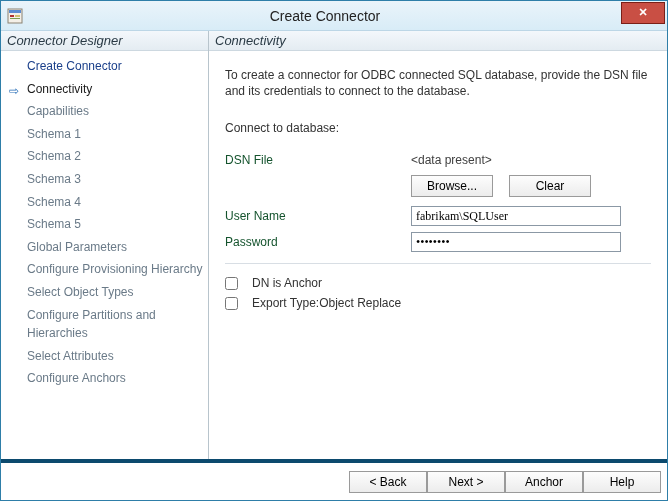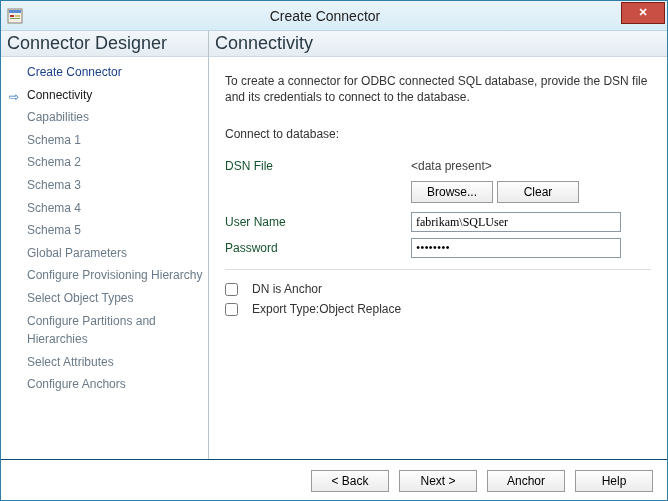--- a/index.html
+++ b/index.html
@@ -62,22 +62,23 @@
     width: 208px;
     border-right: 1px solid #b8c4cc;
     background: #fff;
     display: flex;
     flex-direction: column;
   }
   .panel-hdr {
     background: linear-gradient(to bottom, #f3f7fb, #e4ecf2);
     border-bottom: 1px solid #cdd8e0;
     padding: 2px 6px;
-    font-size: 18px;
+    font-size: 13px;
     color: #2a3a45;
+    font-style: italic;
   }
   .nav {
     padding: 4px 0 0 0;
     flex:1;
     overflow: hidden;
   }
   .nav-item {
     padding: 2px 4px 2px 26px;
     color: #6a7a88;
     font-size: 12px;
@@ -130,21 +131,21 @@
   .row .val {
     flex:1;
   }
   .dsn-status {
     color: #404040;
   }
   .btn-row {
     margin: 4px 0 8px 0;
     padding-left: 186px;
     display:flex;
-    gap: 4px;
+    gap: 16px;
   }
   .btn {
     min-width: 82px;
     height: 22px;
     background: linear-gradient(to bottom, #fdfdfd, #ececec);
     border: 1px solid #9a9a9a;
     font-size: 12px;
     font-family: inherit;
     padding: 0 8px;
     cursor: pointer;
@@ -169,26 +170,25 @@
     gap: 14px;
     margin-bottom: 6px;
   }
   .chk-row input[type=checkbox] {
     width: 13px;
     height: 13px;
     margin:0;
   }
   .footer {
     height: 42px;
-    border-top: 1px solid #0c4a6e;
+    border-top: 4px solid #0c4a6e;
     display: flex;
     align-items: center;
     justify-content: flex-end;
-    gap: 10px;
-    padding: 0 14px;
+    padding: 0 6px;
     background: #fff;
   }
   .footer .btn { min-width: 78px; }
 </style>
 </head>
 <body>
 
 <div class="titlebar">
   <div class="app-icon">
     <svg width="16" height="16" viewBox="0 0 16 16">

